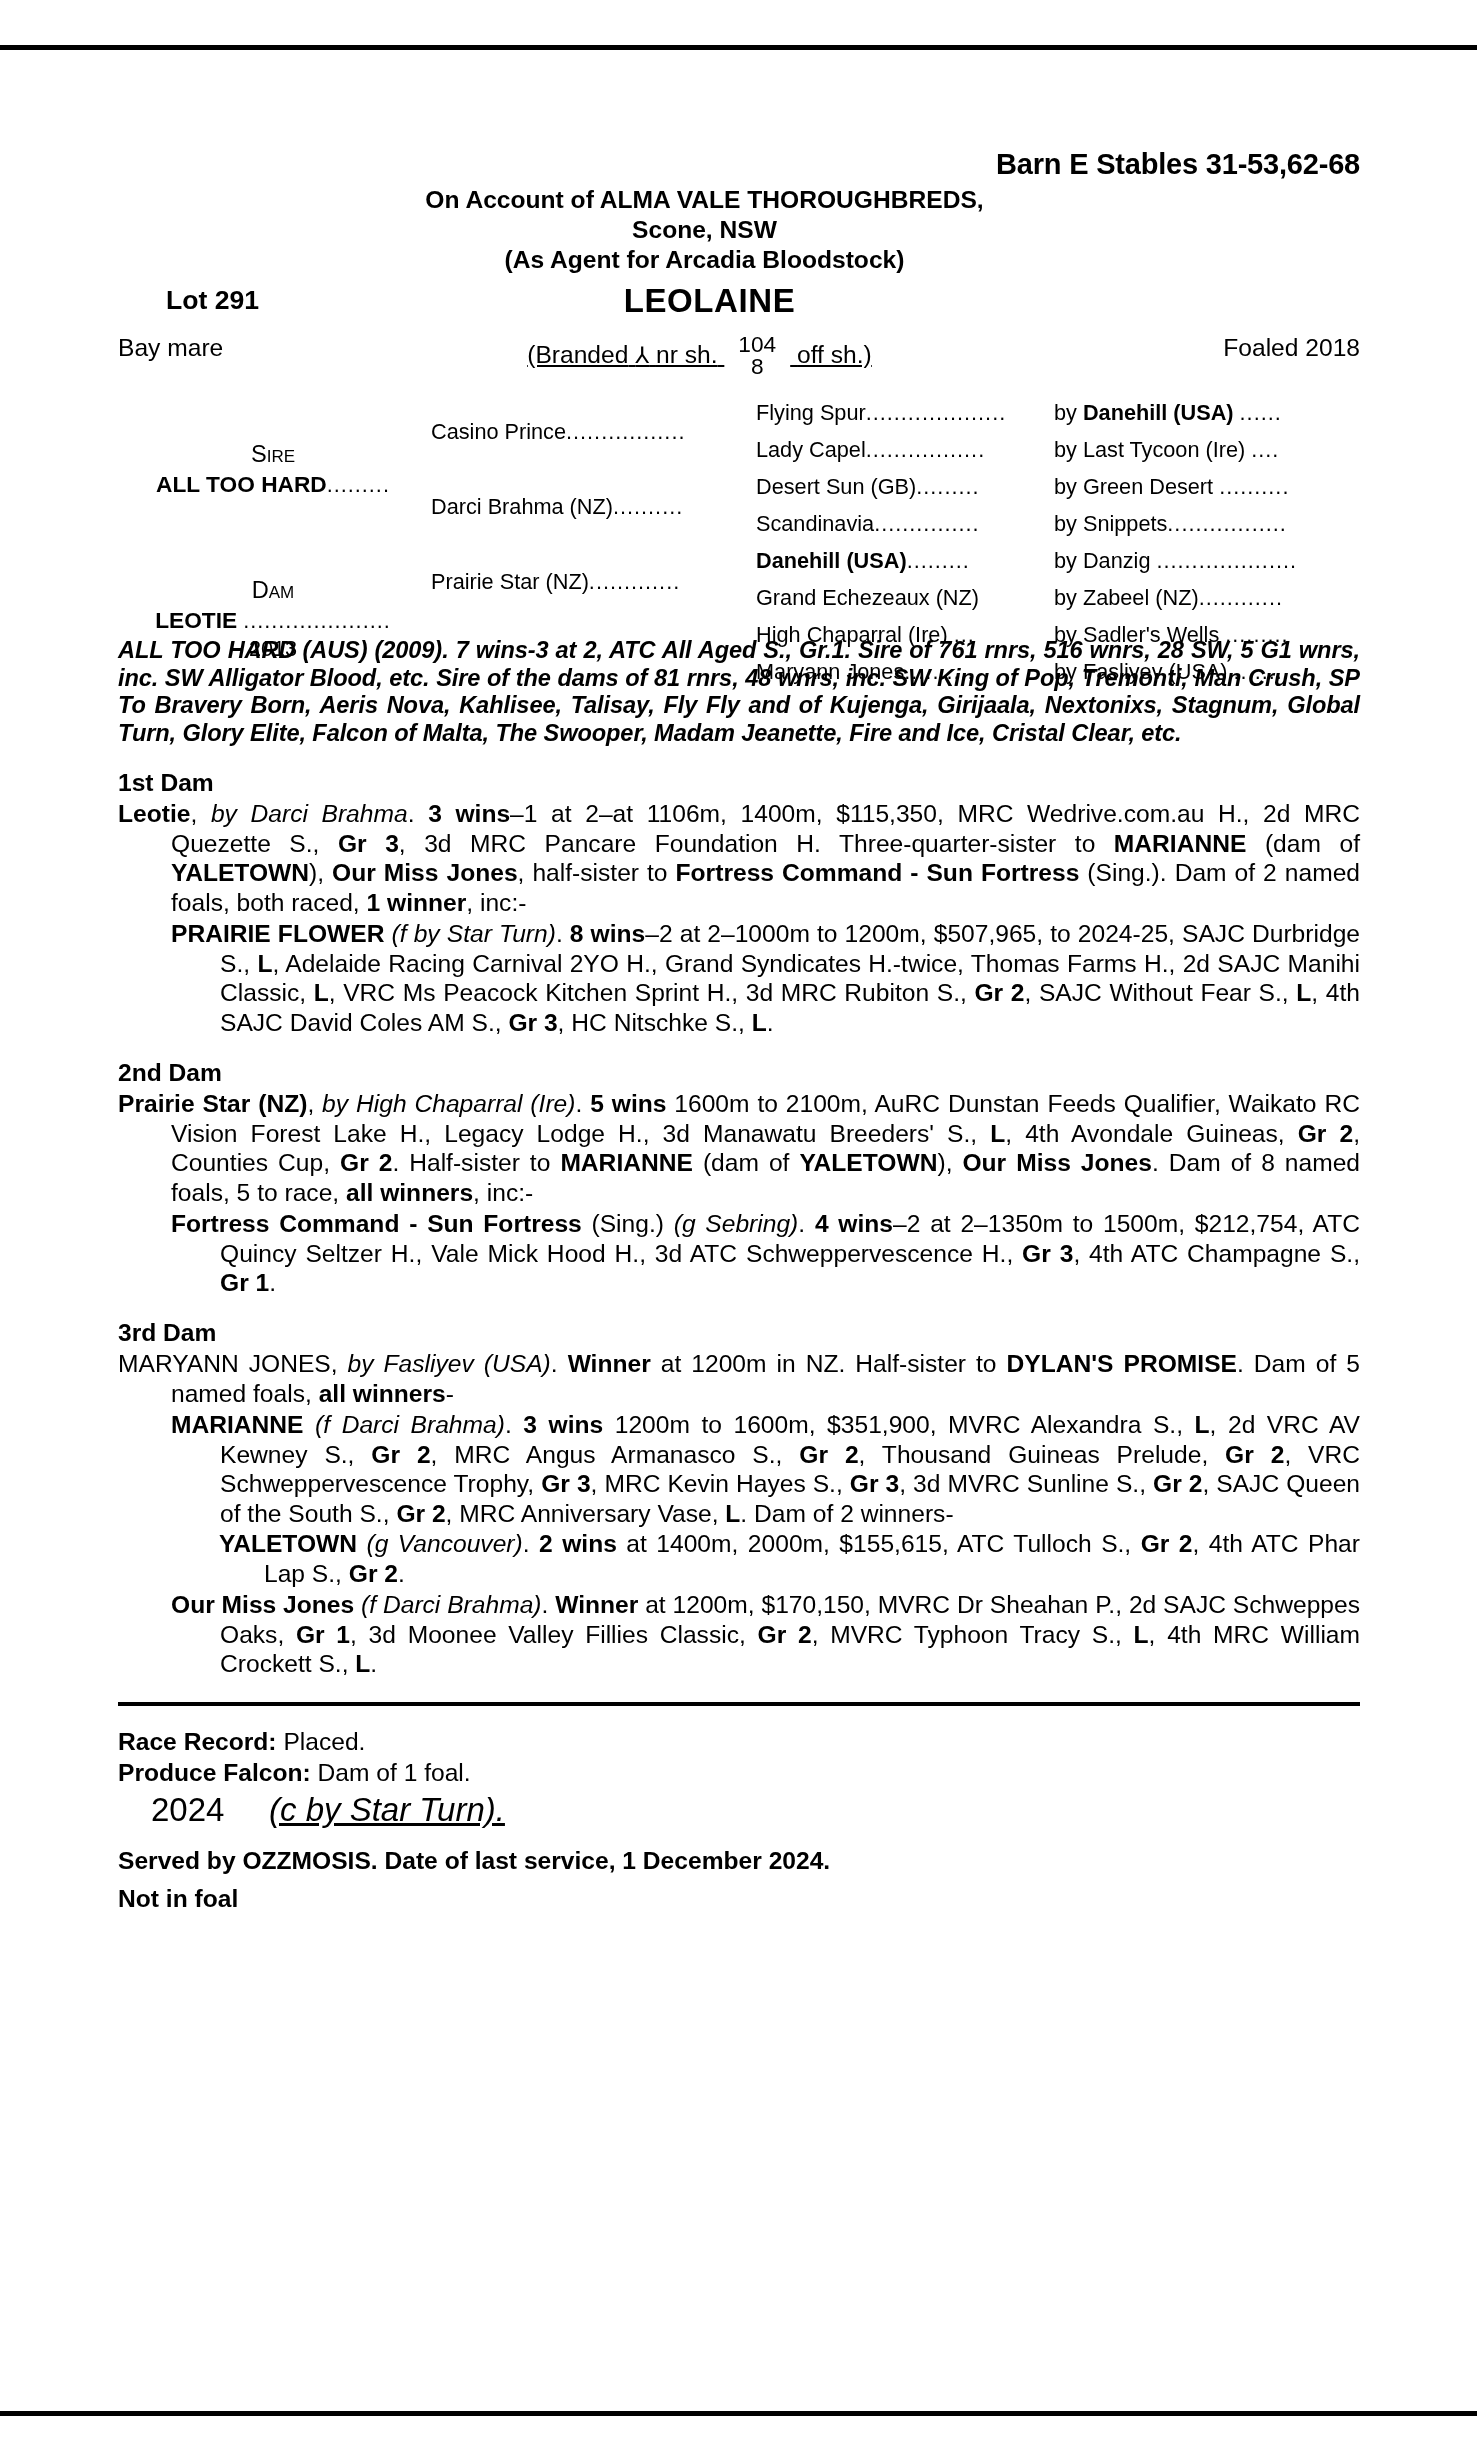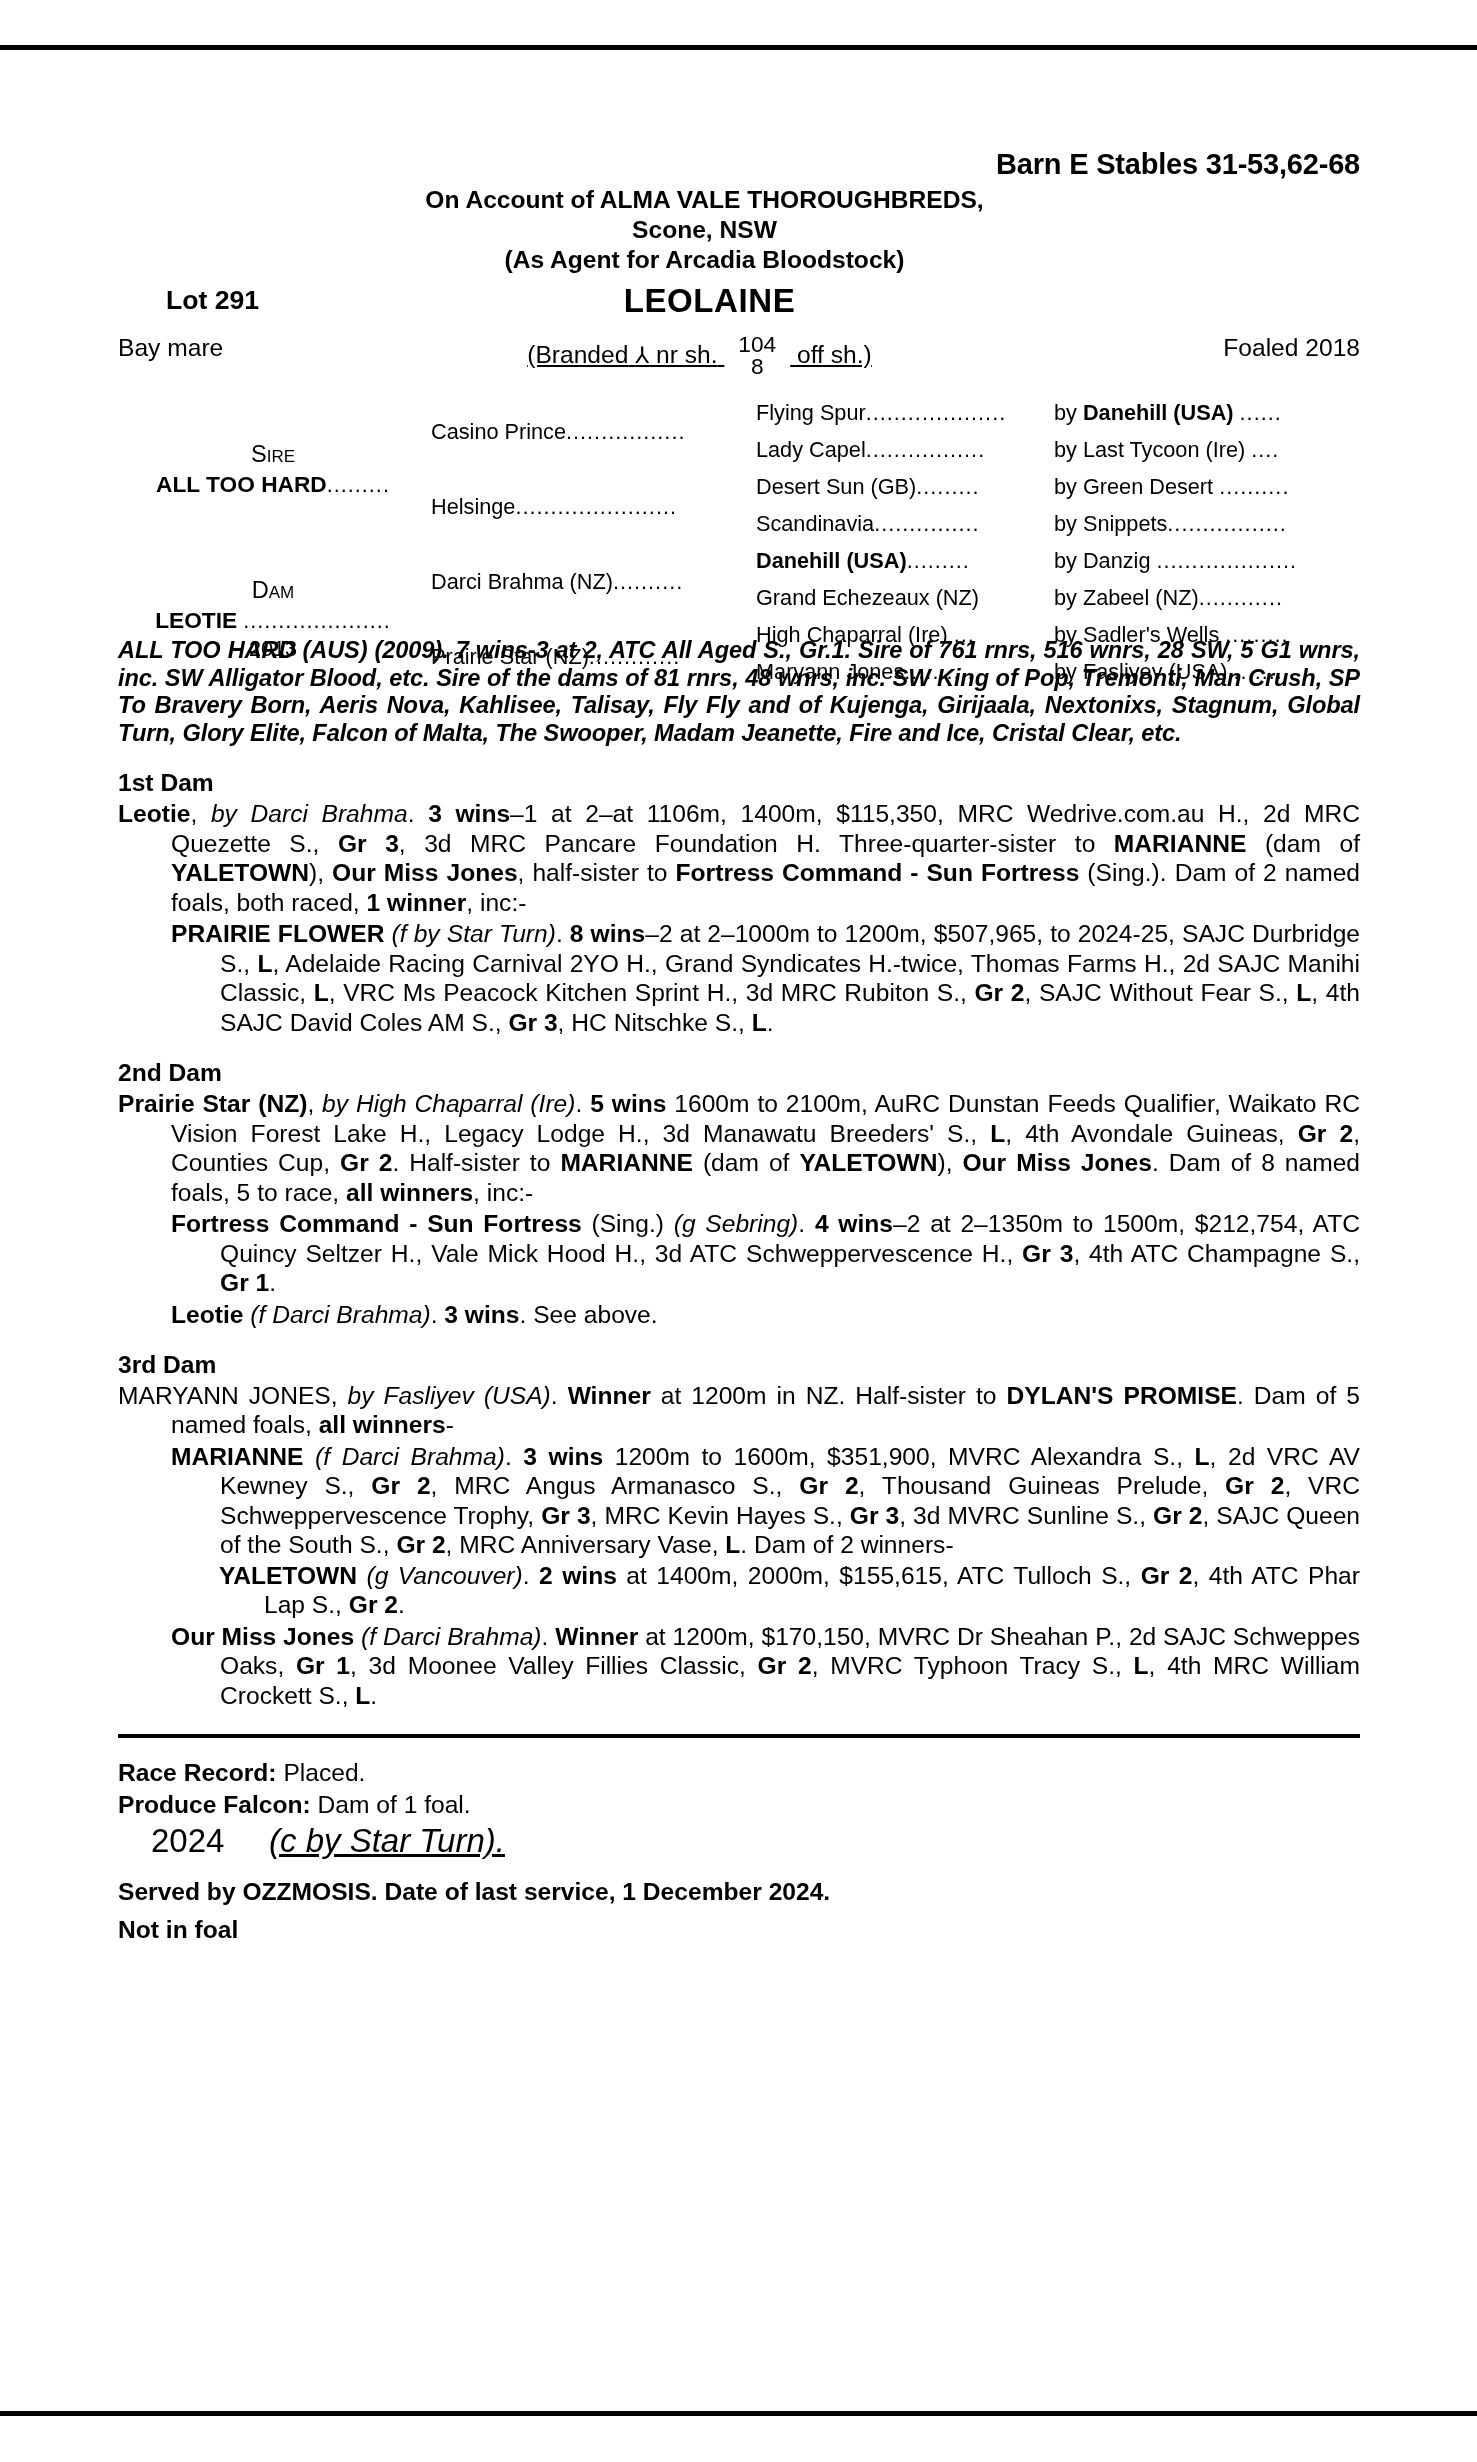--- a/index.html
+++ b/index.html
@@ -290,21 +290,20 @@
           <div class="grp-inner">
             <div class="grp-label"><span class="smallcaps">Dam</span></div>
             <div class="grp-label"><span class="parentname">LEOTIE</span> <span class="dots">.....................</span></div>
             <div class="grp-label"><span>2013</span></div>
           </div>
         </div>
       </div>
 
       <div class="ped-col c2">
         <div class="mid"><span>Casino Prince</span><span class="dots">.................</span></div>
-        <div class="mid"><span>Helsinge</span><span class="dots">.......................</span></div>
         <div class="mid"><span>Darci Brahma (NZ)</span><span class="dots">..........</span></div>
         <div class="mid"><span>Prairie Star (NZ)</span><span class="dots">.............</span></div>
       </div>
 
       <div class="ped-col c3">
         <div class="leaf"><span>Flying Spur</span><span class="dots">....................</span></div>
         <div class="leaf"><span>Lady Capel</span><span class="dots">.................</span></div>
         <div class="leaf"><span>Desert Sun (GB)</span><span class="dots">.........</span></div>
         <div class="leaf"><span>Scandinavia</span><span class="dots">...............</span></div>
         <div class="leaf"><span class="b">Danehill (USA)</span><span class="dots">.........</span></div>
@@ -328,21 +327,20 @@
 
     <div class="siresum">ALL TOO HARD (AUS) (2009). 7 wins-3 at 2, ATC All Aged S., Gr.1. Sire of 761 rnrs, 516 wnrs, 28 SW, 5 G1 wnrs, inc. SW Alligator Blood, etc. Sire of the dams of 81 rnrs, 48 wnrs, inc. SW King of Pop, Tremonti, Man Crush, SP To Bravery Born, Aeris Nova, Kahlisee, Talisay, Fly Fly and of Kujenga, Girijaala, Nextonixs, Stagnum, Global Turn, Glory Elite, Falcon of Malta, The Swooper, Madam Jeanette, Fire and Ice, Cristal Clear, etc.</div>
 
     <div id="dam-sections">
         <div class="damhead">1st Dam</div>
         <div class="para"><b>Leotie</b>, <i>by Darci Brahma</i>. <b>3 wins</b>–1 at 2–at 1106m, 1400m, $115,350, MRC Wedrive.com.au H., 2d MRC Quezette S., <b>Gr 3</b>, 3d MRC Pancare Foundation H. Three-quarter-sister to <b>MARIANNE</b> (dam of <b>YALETOWN</b>), <b>Our Miss Jones</b>, half-sister to <b>Fortress Command - Sun Fortress</b> (Sing.). Dam of 2 named foals, both raced, <b>1 winner</b>, inc:-</div>
         <div class="para sub"><b>PRAIRIE FLOWER</b> <i>(f by Star Turn)</i>. <b>8 wins</b>–2 at 2–1000m to 1200m, $507,965, to 2024-25, SAJC Durbridge S., <b>L</b>, Adelaide Racing Carnival 2YO H., Grand Syndicates H.-twice, Thomas Farms H., 2d SAJC Manihi Classic, <b>L</b>, VRC Ms Peacock Kitchen Sprint H., 3d MRC Rubiton S., <b>Gr 2</b>, SAJC Without Fear S., <b>L</b>, 4th SAJC David Coles AM S., <b>Gr 3</b>, HC Nitschke S., <b>L</b>.</div>
         <div class="damhead">2nd Dam</div>
         <div class="para"><b>Prairie Star (NZ)</b>, <i>by High Chaparral (Ire)</i>. <b>5 wins</b> 1600m to 2100m, AuRC Dunstan Feeds Qualifier, Waikato RC Vision Forest Lake H., Legacy Lodge H., 3d Manawatu Breeders' S., <b>L</b>, 4th Avondale Guineas, <b>Gr 2</b>, Counties Cup, <b>Gr 2</b>. Half-sister to <b>MARIANNE</b> (dam of <b>YALETOWN</b>), <b>Our Miss Jones</b>. Dam of 8 named foals, 5 to race, <b>all winners</b>, inc:-</div>
         <div class="para sub"><b>Fortress Command - Sun Fortress</b> (Sing.) <i>(g Sebring)</i>. <b>4 wins</b>–2 at 2–1350m to 1500m, $212,754, ATC Quincy Seltzer H., Vale Mick Hood H., 3d ATC Schweppervescence H., <b>Gr 3</b>, 4th ATC Champagne S., <b>Gr 1</b>.</div>
-        <div class="para sub"><b>Leotie</b> <i>(f Darci Brahma)</i>. <b>3 wins</b>. See above.</div>
         <div class="damhead">3rd Dam</div>
         <div class="para">MARYANN JONES, <i>by Fasliyev (USA)</i>. <b>Winner</b> at 1200m in NZ. Half-sister to <b>DYLAN'S PROMISE</b>. Dam of 5 named foals, <b>all winners</b>-</div>
         <div class="para sub"><b>MARIANNE</b> <i>(f Darci Brahma)</i>. <b>3 wins</b> 1200m to 1600m, $351,900, MVRC Alexandra S., <b>L</b>, 2d VRC AV Kewney S., <b>Gr 2</b>, MRC Angus Armanasco S., <b>Gr 2</b>, Thousand Guineas Prelude, <b>Gr 2</b>, VRC Schweppervescence Trophy, <b>Gr 3</b>, MRC Kevin Hayes S., <b>Gr 3</b>, 3d MVRC Sunline S., <b>Gr 2</b>, SAJC Queen of the South S., <b>Gr 2</b>, MRC Anniversary Vase, <b>L</b>. Dam of 2 winners-</div>
         <div class="para sub2"><b>YALETOWN</b> <i>(g Vancouver)</i>. <b>2 wins</b> at 1400m, 2000m, $155,615, ATC Tulloch S., <b>Gr 2</b>, 4th ATC Phar Lap S., <b>Gr 2</b>.</div>
         <div class="para sub"><b>Our Miss Jones</b> <i>(f Darci Brahma)</i>. <b>Winner</b> at 1200m, $170,150, MVRC Dr Sheahan P., 2d SAJC Schweppes Oaks, <b>Gr 1</b>, 3d Moonee Valley Fillies Classic, <b>Gr 2</b>, MVRC Typhoon Tracy S., <b>L</b>, 4th MRC William Crockett S., <b>L</b>.</div>
       </div>
 
     <div class="divider"></div>
 
     <div class="rec">

